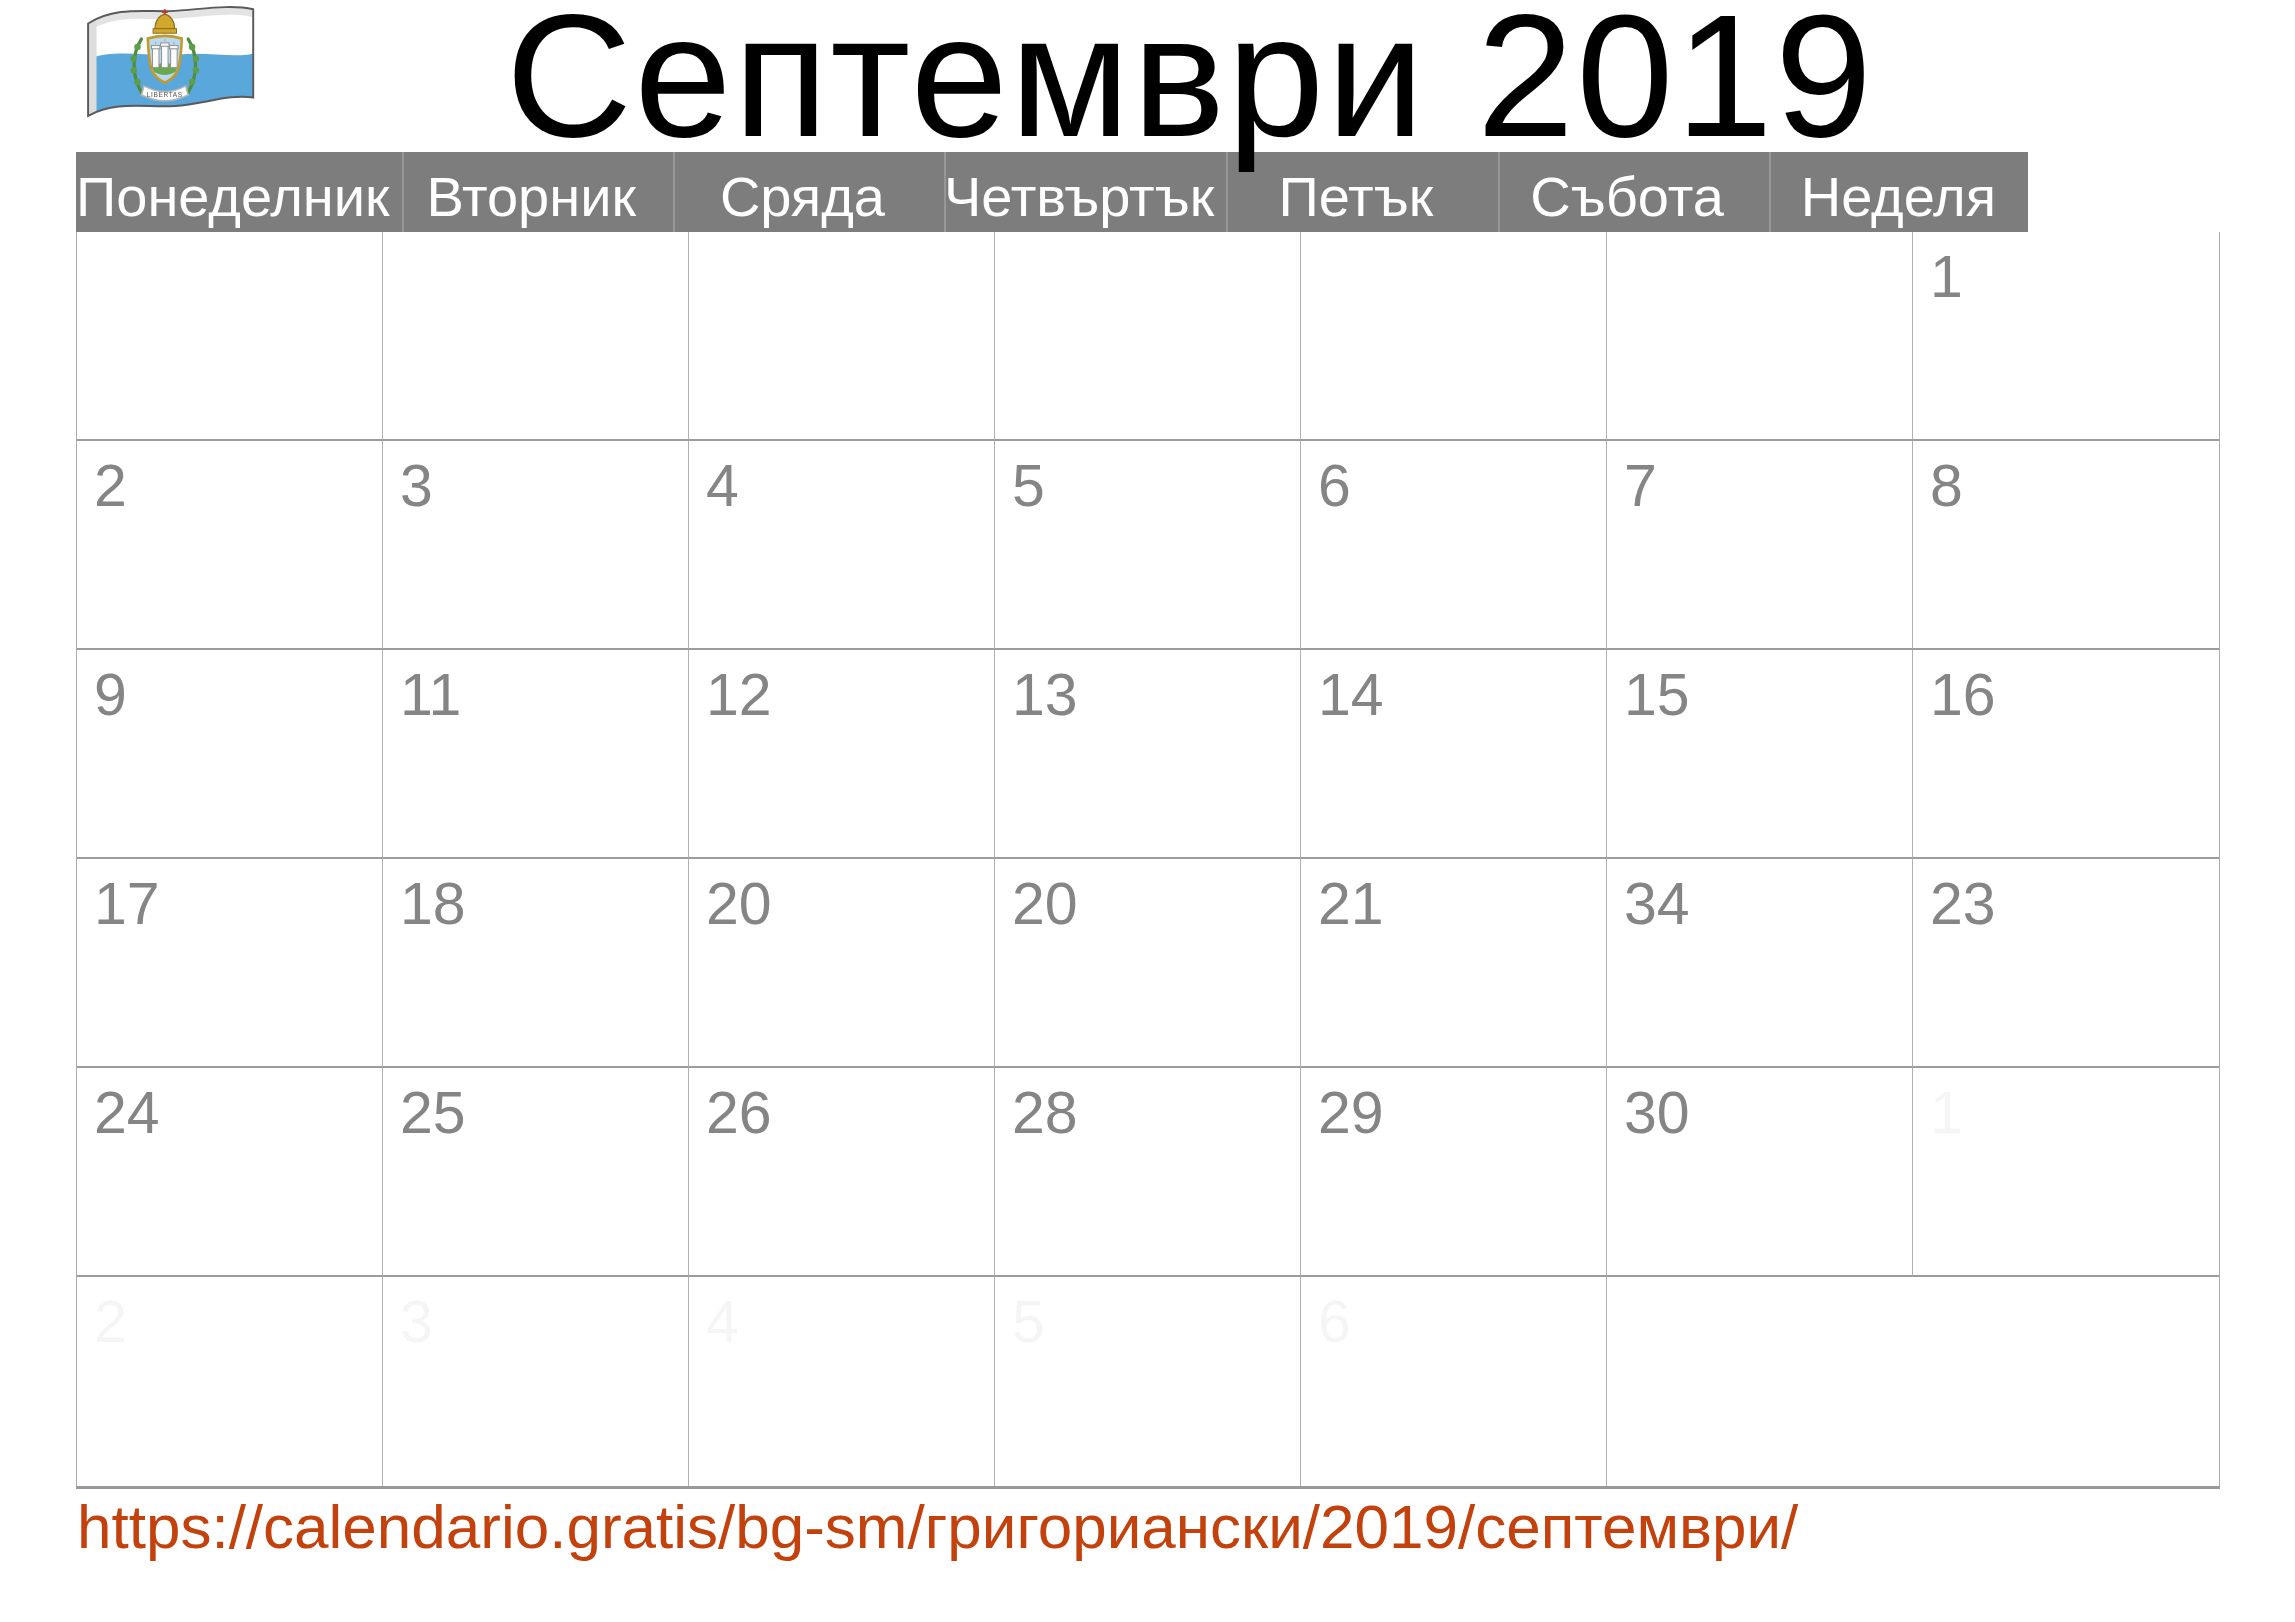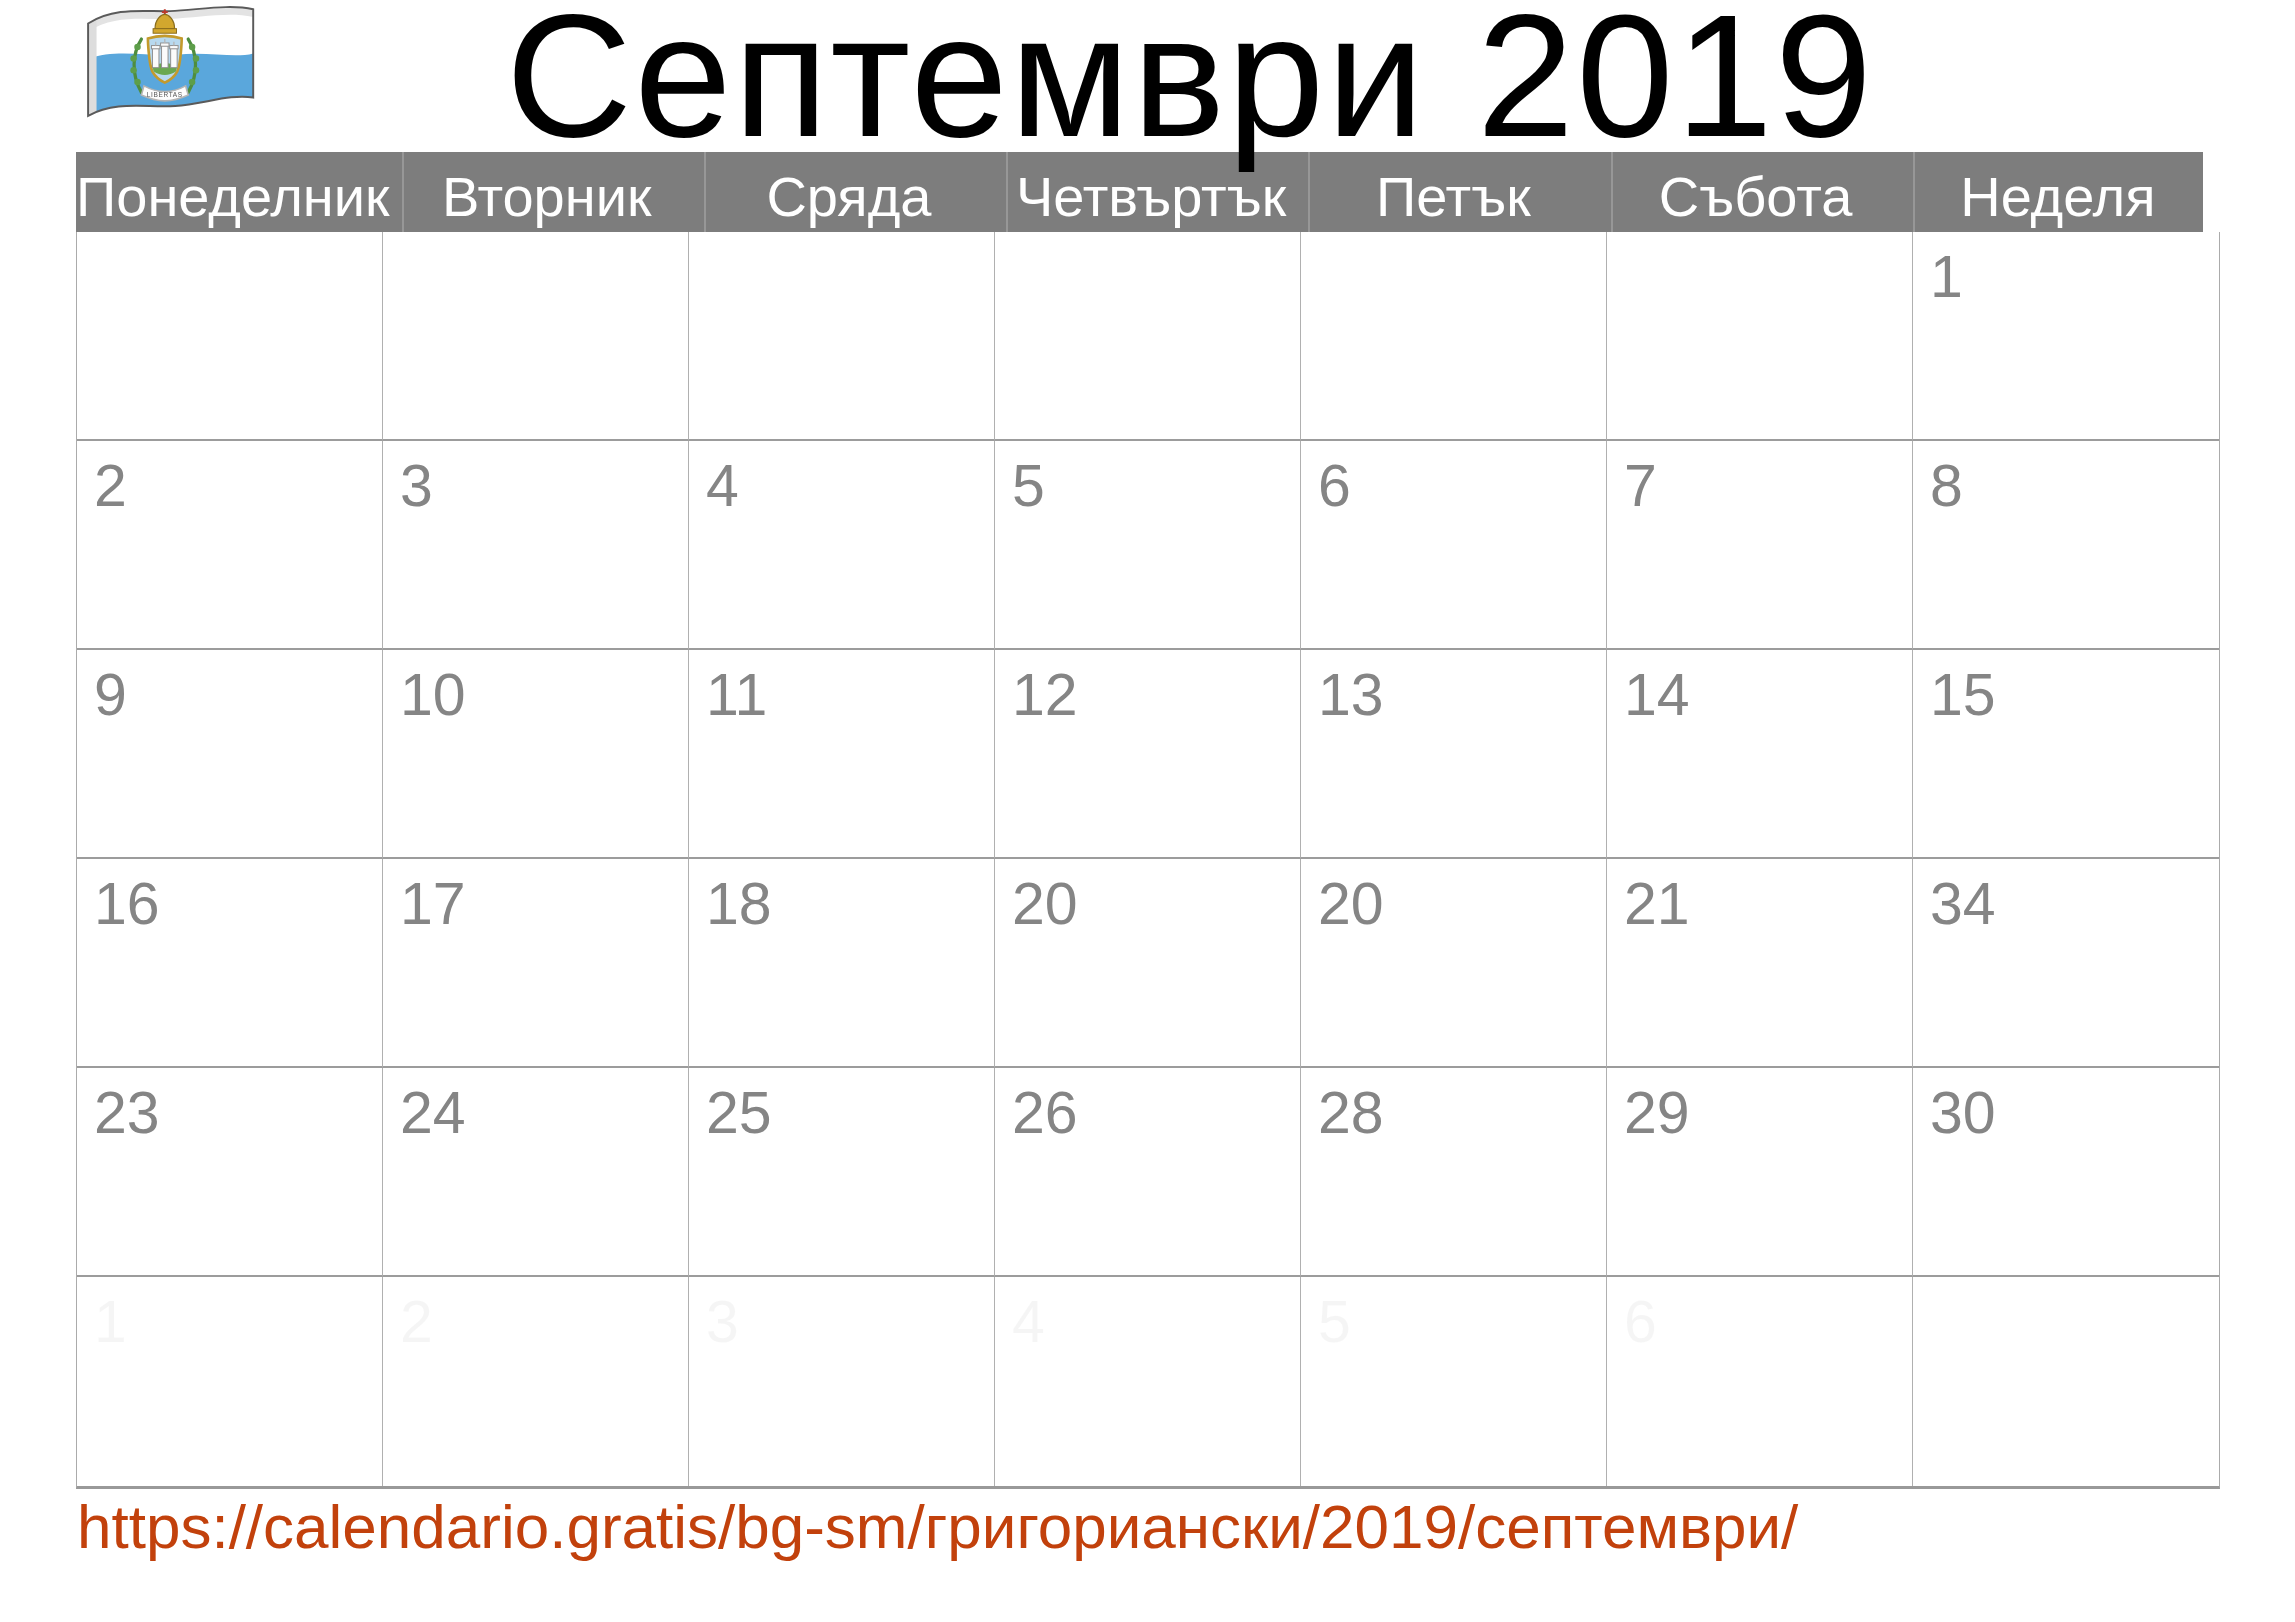--- a/index.html
+++ b/index.html
@@ -16,21 +16,21 @@
   
   .title {
     position:absolute; top:-11.8px; left:0; width:100%; padding-left:85px;
     text-align:center; white-space:nowrap;
     font-size:175px; line-height:1; font-weight:400; letter-spacing:2px;
     color:#000000; z-index:3;
   }
 
   
   .cal-header {
-    position:absolute; left:76px; top:152px; width:2127px; height:80px;
+    position:absolute; left:76px; top:152px; width:1952px; height:80px;
     background:#7d7d7d; display:flex; z-index:2;
   }
   .cal-header .th {
     flex:1 1 0; display:flex; align-items:center; justify-content:center;
     padding-top:9.2px; color:#ffffff; font-size:56px; white-space:nowrap;
     overflow:visible;
   }
   .cal-header .th + .th { box-shadow: inset 2px 0 0 rgba(255,255,255,0.20); margin-left: 12px; }
 
   
@@ -132,21 +132,20 @@
 
     <div class="cell"><span class="date">2</span></div>
     <div class="cell"><span class="date">3</span></div>
     <div class="cell"><span class="date">4</span></div>
     <div class="cell"><span class="date">5</span></div>
     <div class="cell"><span class="date">6</span></div>
     <div class="cell"><span class="date">7</span></div>
     <div class="cell"><span class="date">8</span></div>
 
     <div class="cell"><span class="date">9</span></div>
-    <div class="cell"><span class="date">10</span></div>
     <div class="cell"><span class="date">11</span></div>
     <div class="cell"><span class="date">12</span></div>
     <div class="cell"><span class="date">13</span></div>
     <div class="cell"><span class="date">14</span></div>
     <div class="cell"><span class="date">15</span></div>
 
     <div class="cell"><span class="date">16</span></div>
     <div class="cell"><span class="date">17</span></div>
     <div class="cell"><span class="date">18</span></div>
     <div class="cell"><span class="date">20</span></div>

